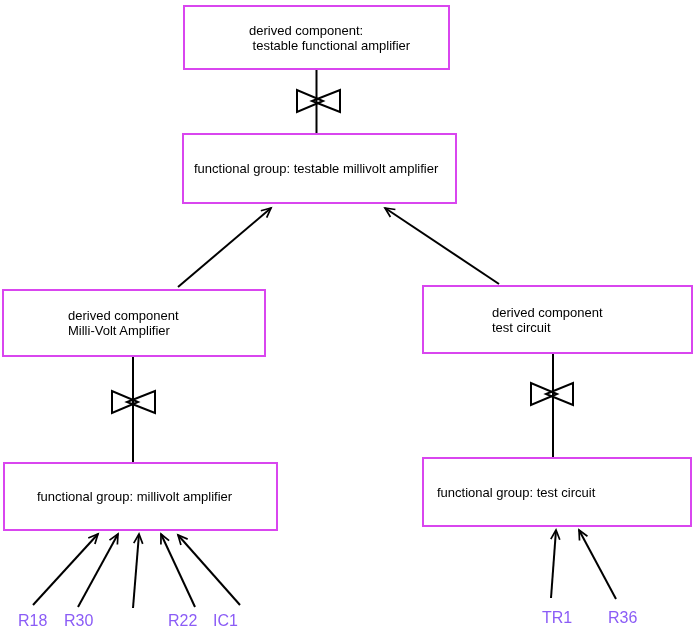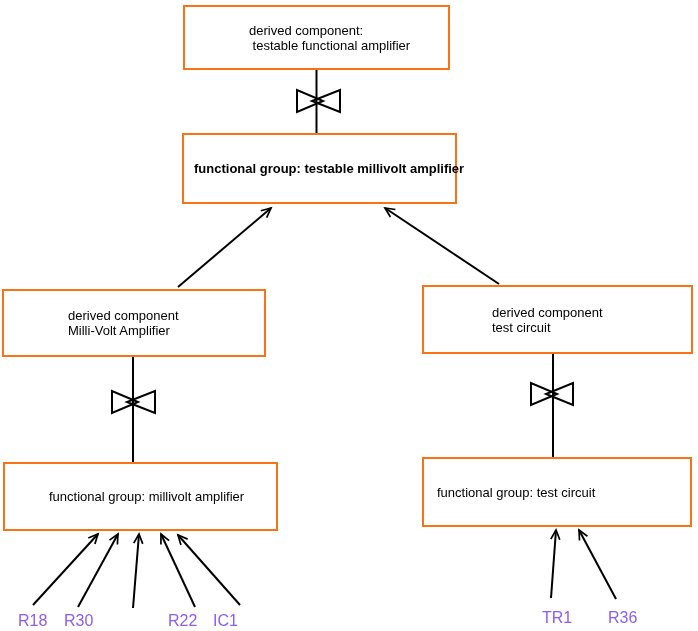--- a/index.html
+++ b/index.html
@@ -16,21 +16,21 @@
     overflow: hidden;
   }
   .layer {
     position: absolute;
     left: 0;
     top: 0;
   }
   .box {
     position: absolute;
     box-sizing: border-box;
-    border: 2px solid #f97316;
+    border: 2px solid #d946ef;
     background: #ffffff;
     display: flex;
     flex-direction: column;
     justify-content: center;
     font-size: 13px;
     line-height: 15px;
     color: #000000;
     white-space: nowrap;
   }
   .box div { white-space: pre; }
@@ -81,30 +81,30 @@
 
     <line x1="551" y1="598" x2="556" y2="530" stroke="#000000" stroke-width="2" marker-end="url(#ah)"></line>
     <line x1="616" y1="599" x2="579" y2="530" stroke="#000000" stroke-width="2" marker-end="url(#ah)"></line>
   </svg>
 
   <div class="box" style="left:183px; top:5px; width:267px; height:65px; padding-left:64px;">
     <div>derived component:</div>
     <div> testable functional amplifier</div>
   </div>
 
-  <div class="box" style="left:182px; top:133px; width:275px; height:71px; padding-left:10px;font-weight:bold;">
+  <div class="box" style="left:182px; top:133px; width:275px; height:71px; padding-left:10px;">
     <div>functional group: testable millivolt amplifier</div>
   </div>
 
   <div class="box" style="left:2px; top:289px; width:264px; height:68px; padding-left:64px;">
     <div>derived component</div>
     <div>Milli-Volt Amplifier</div>
   </div>
 
-  <div class="box" style="left:3px; top:462px; width:275px; height:69px; padding-left:44px;">
+  <div class="box" style="left:3px; top:462px; width:275px; height:69px; padding-left:32px;">
     <div>functional group: millivolt amplifier</div>
   </div>
 
   <div class="box" style="left:422px; top:285px; width:271px; height:69px; padding-left:68px;">
     <div>derived component</div>
     <div>test circuit</div>
   </div>
 
   <div class="box" style="left:422px; top:457px; width:270px; height:70px; padding-left:13px;">
     <div>functional group: test circuit</div>

